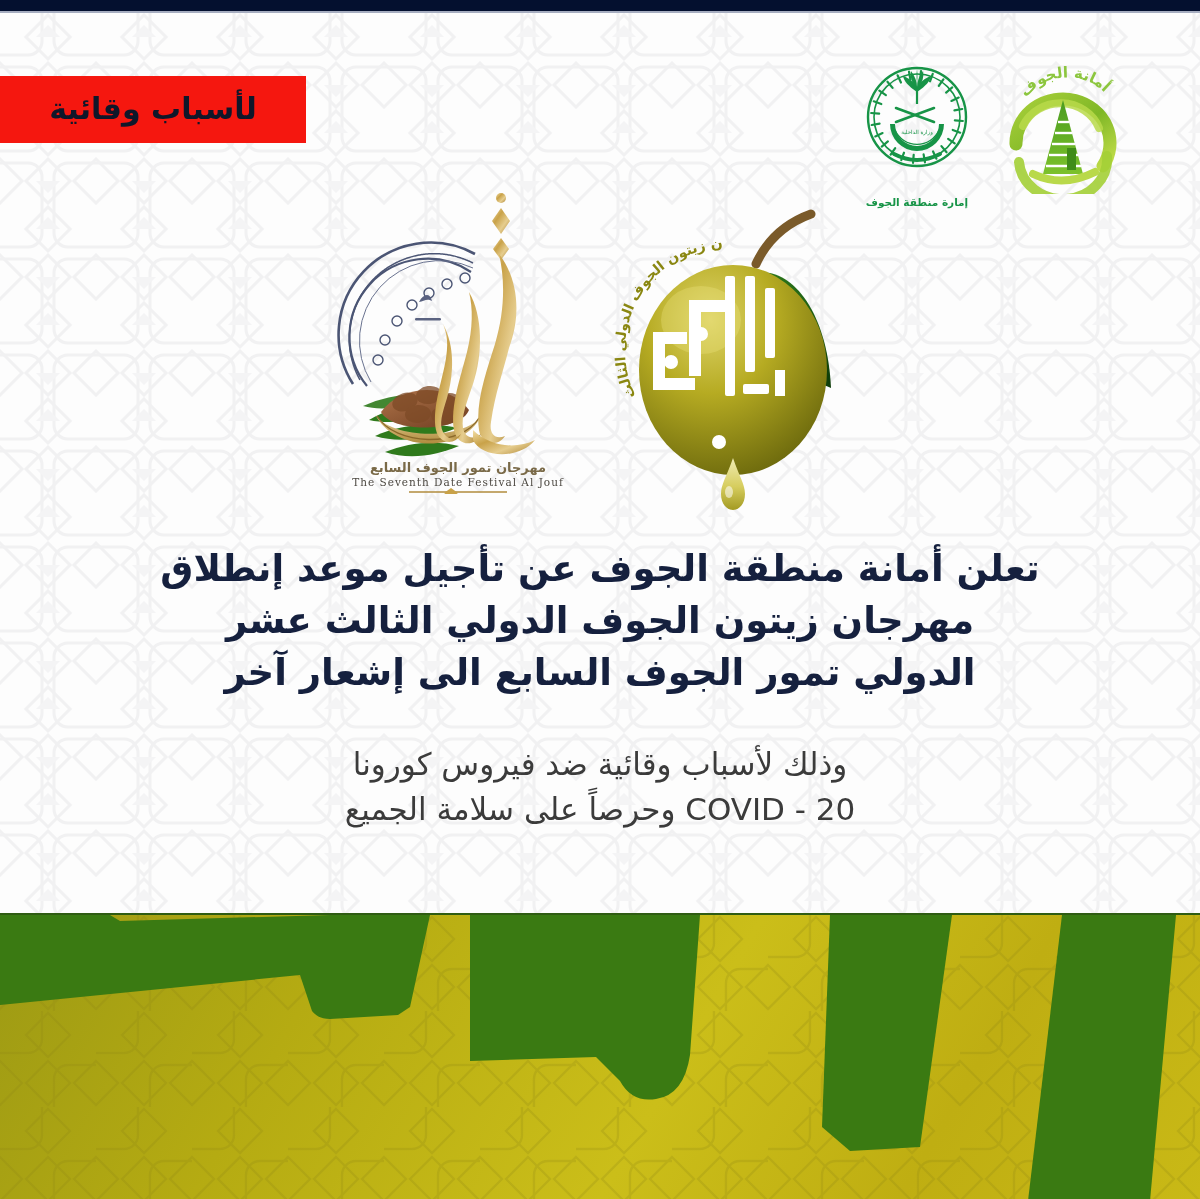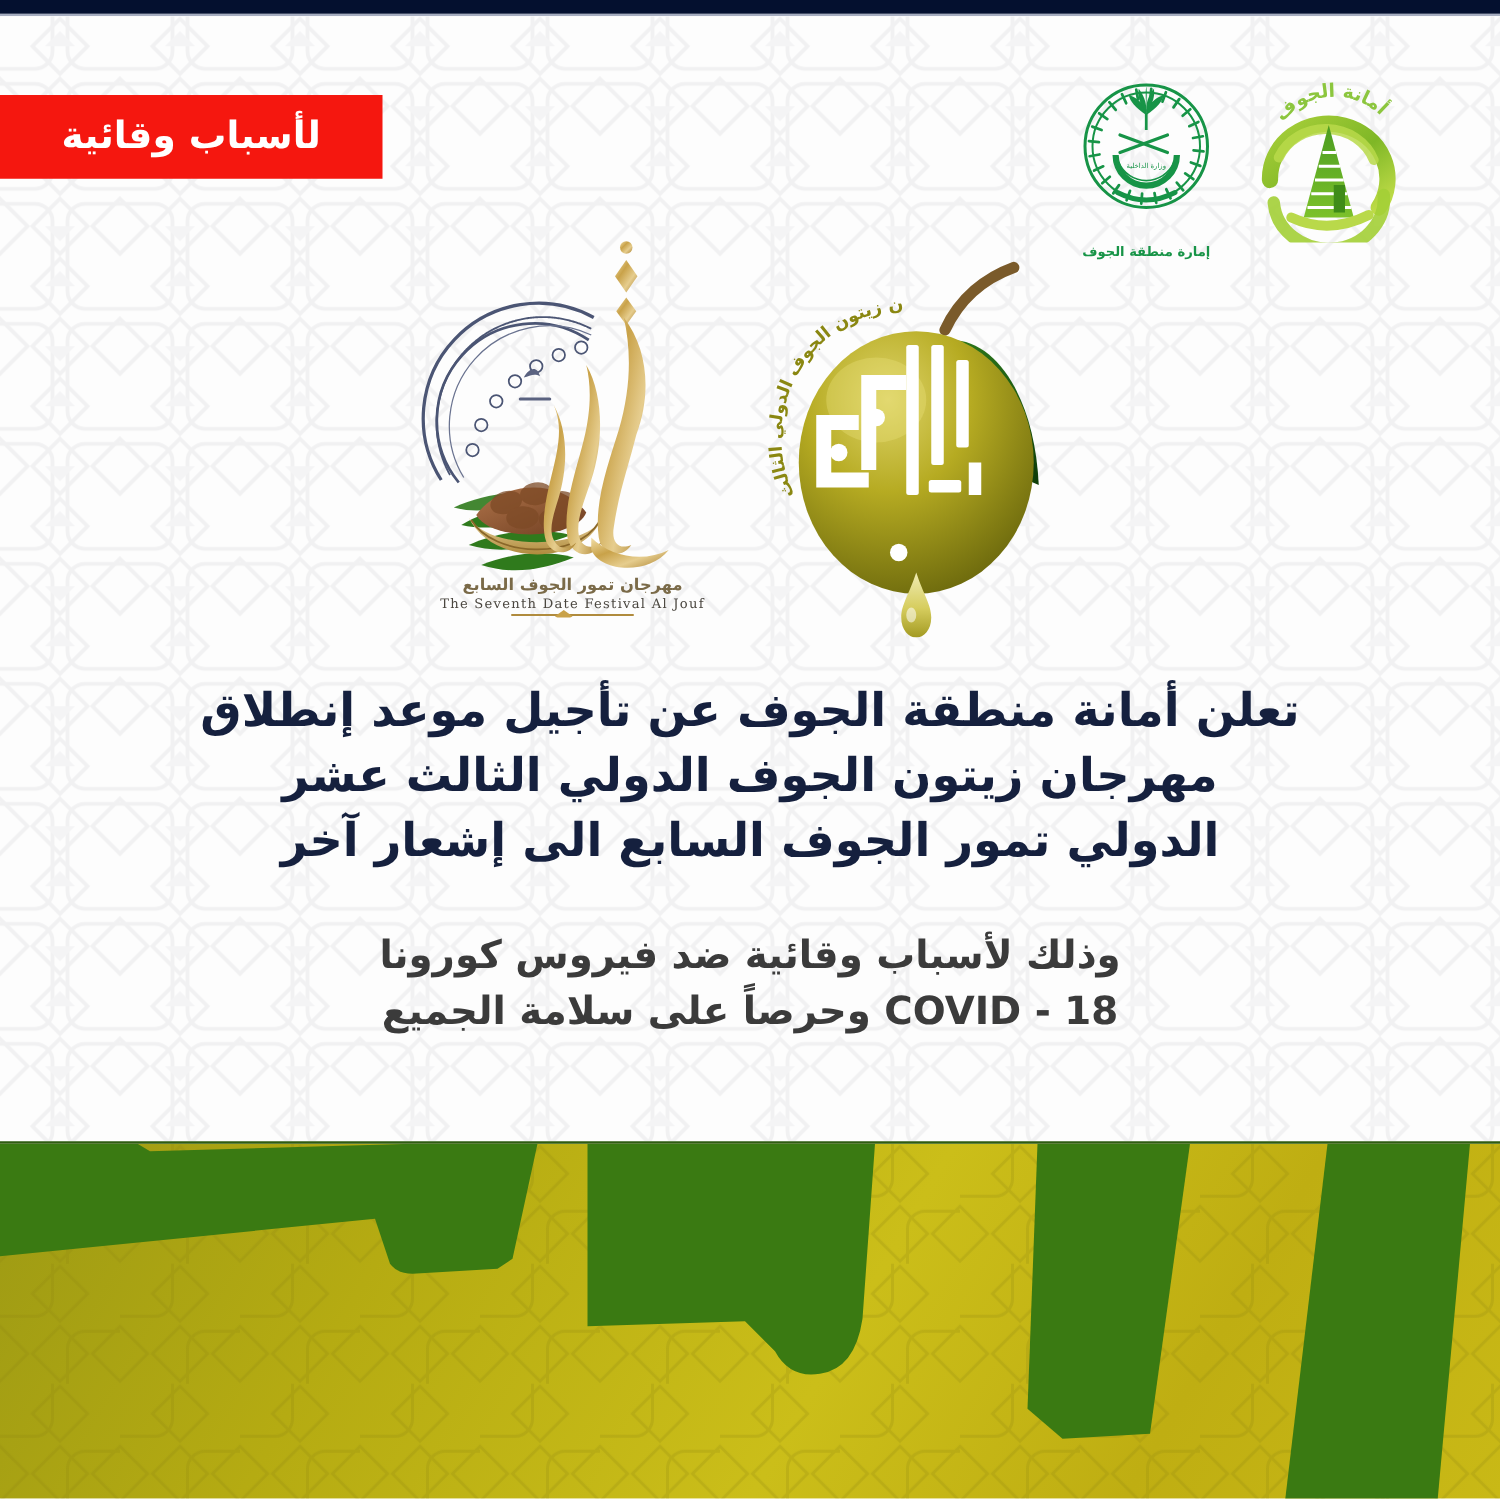--- a/index.html
+++ b/index.html
@@ -45,21 +45,21 @@
   
   .red-banner {
     position:absolute;
     left:0; top:76px;
     width:306px; height:67px;
     background:#f5170f;
     display:flex; align-items:center; justify-content:center;
     z-index:6;
   }
   .red-banner-text {
-    color:#ffffff;
+    color:#0f172a;
     font-size:30px;
     font-weight:700;
     letter-spacing:.5px;
     line-height:1;
     padding-bottom:2px;
   }
 
   
   .official-logos {
     position:absolute;
@@ -99,21 +99,21 @@
   }
   .headline-line { display:block; white-space:nowrap; }
 
   
   .subtitle {
     position:absolute;
     top:742px; left:0; width:1200px;
     text-align:center;
     color:#3b3b3b;
     font-size:31px;
-    font-weight:700;
+    font-weight:400;
     line-height:1.46;
     z-index:5;
     padding:0 140px;
   }
   .subtitle-line { display:block; white-space:nowrap; }
 
   
   .bottom-band {
     position:absolute;
     left:0; top:913px;
@@ -414,21 +414,21 @@
   </div>
 
   <div class="headline">
     <span class="headline-line">تعلن أمانة منطقة الجوف عن تأجيل موعد  إنطلاق</span>
     <span class="headline-line">مهرجان زيتون الجوف الدولي الثالث عشر</span>
     <span class="headline-line">الدولي تمور الجوف السابع الى إشعار آخر</span>
   </div>
 
   <div class="subtitle">
     <span class="subtitle-line">وذلك لأسباب وقائية ضد فيروس كورونا</span>
-    <span class="subtitle-line">COVID - 18 وحرصاً على سلامة الجميع</span>
+    <span class="subtitle-line">COVID - 20 وحرصاً على سلامة الجميع</span>
   </div>
 
   <div class="bottom-band">
     <svg class="bottom-pattern" width="1200" height="286" viewBox="0 0 1200 286" xmlns="http://www.w3.org/2000/svg">
       <defs>
         <pattern id="arabesque2" width="96" height="96" patternUnits="userSpaceOnUse">
           <g fill="none" stroke="#8d8513" stroke-width="2.4" opacity=".45">
             <path d="M48 2 L70 24 L48 46 L26 24 Z"></path>
             <path d="M96 50 L118 72 L96 94 L74 72 Z"></path>
             <path d="M0 50 L22 72 L0 94 L-22 72 Z"></path>

